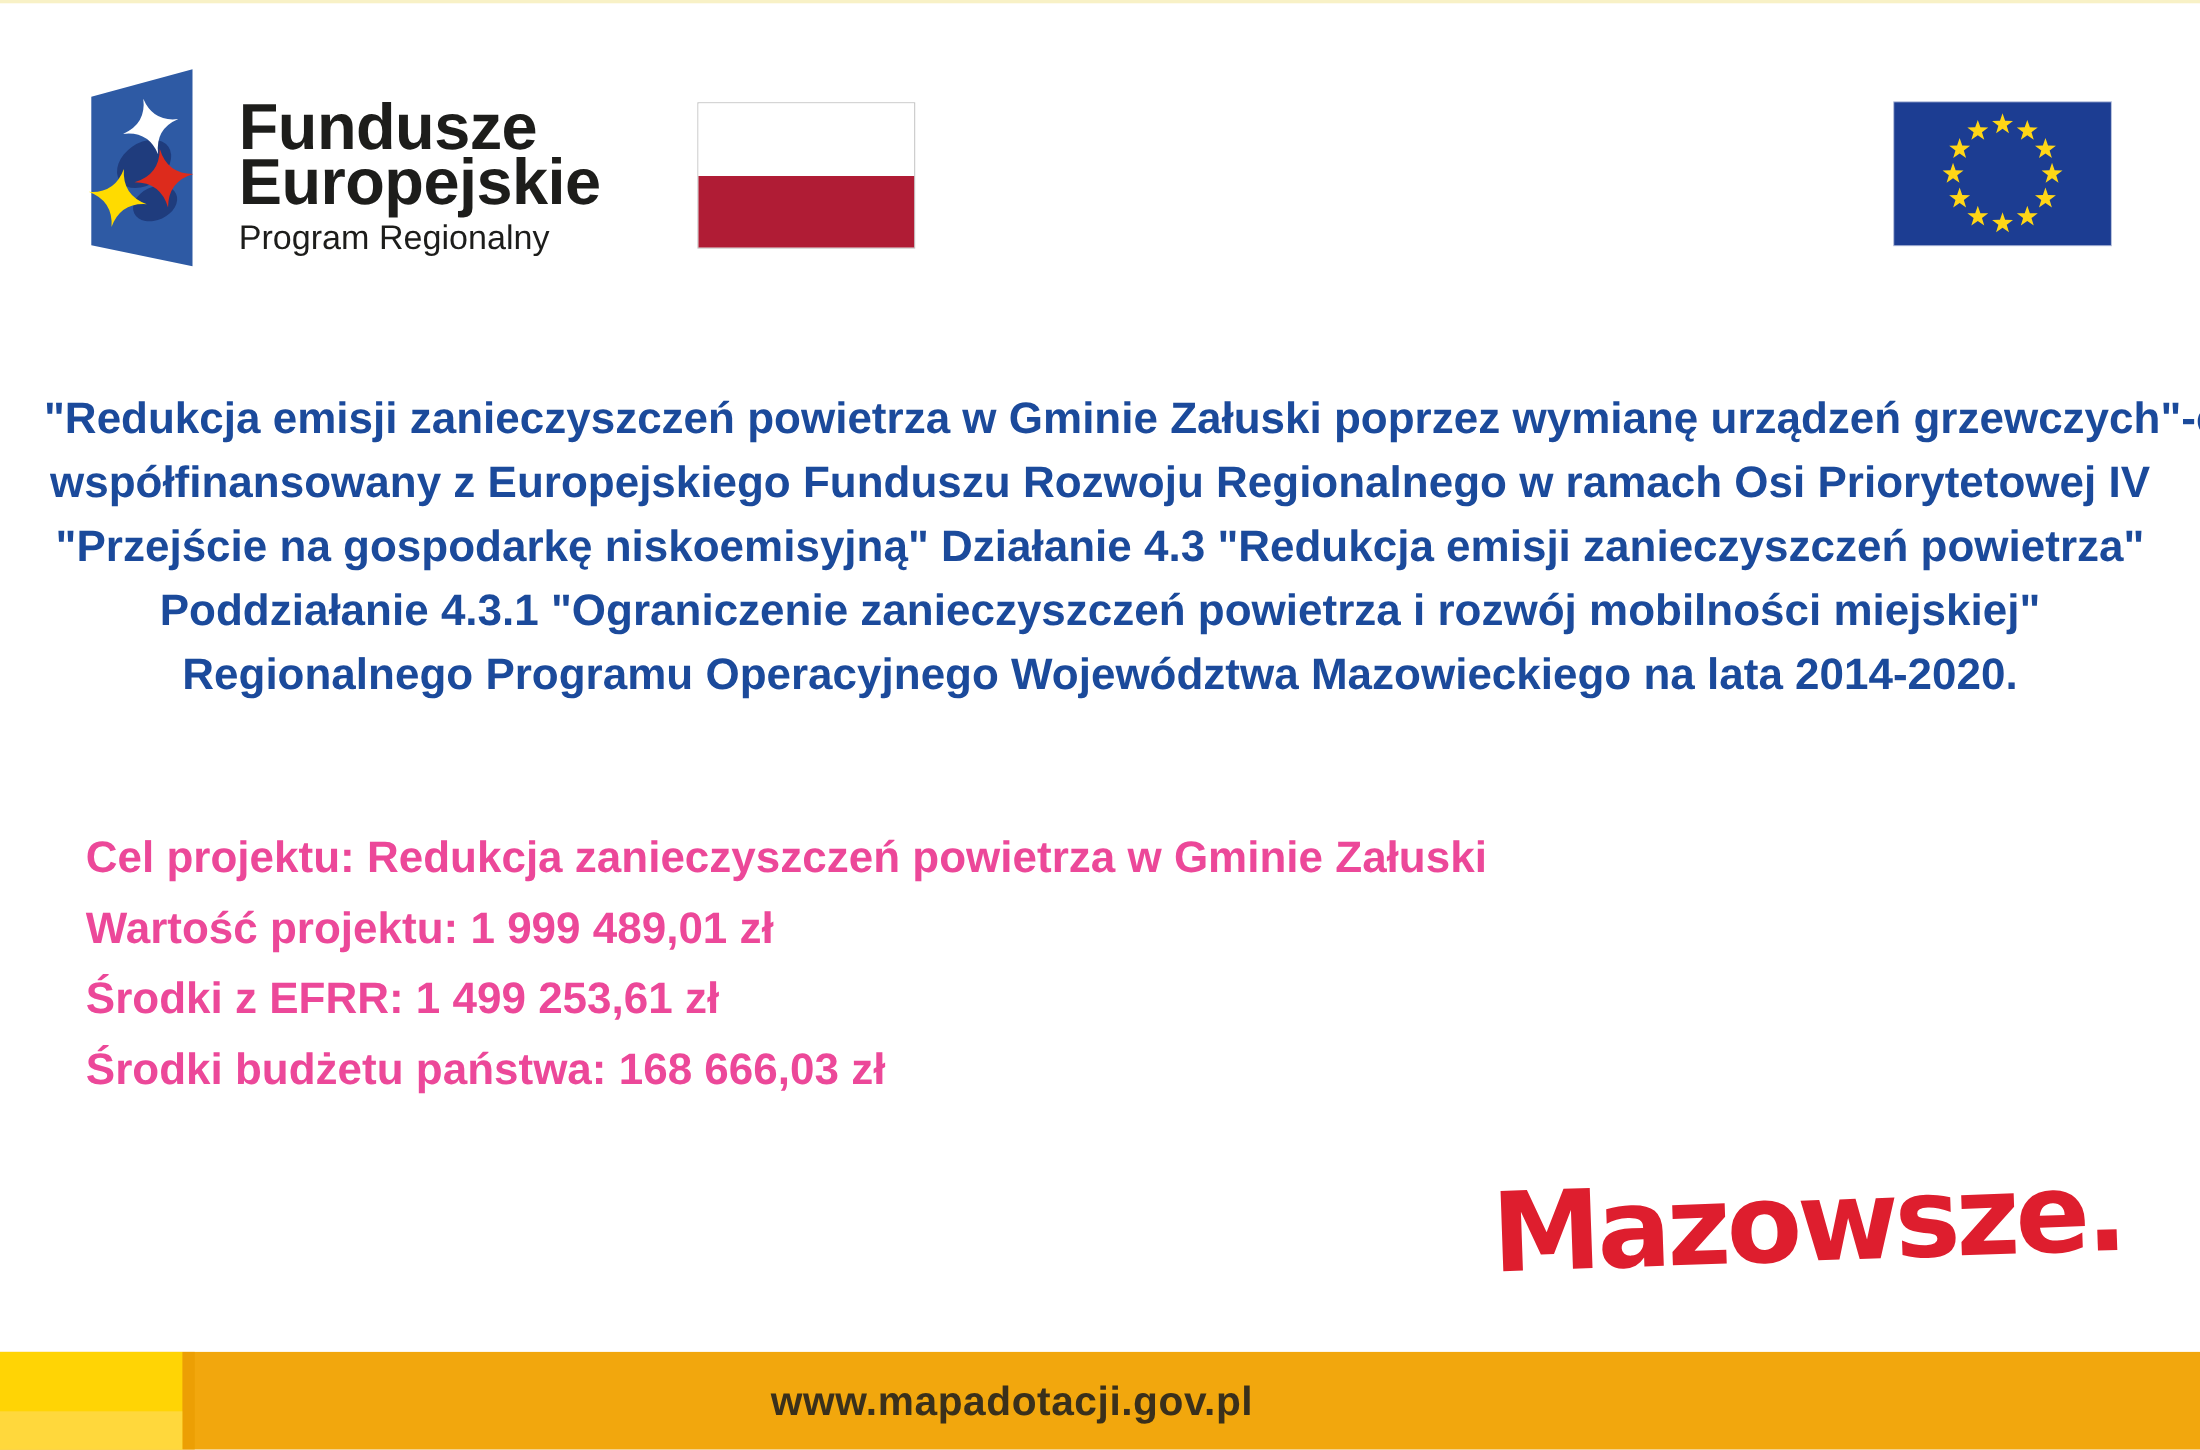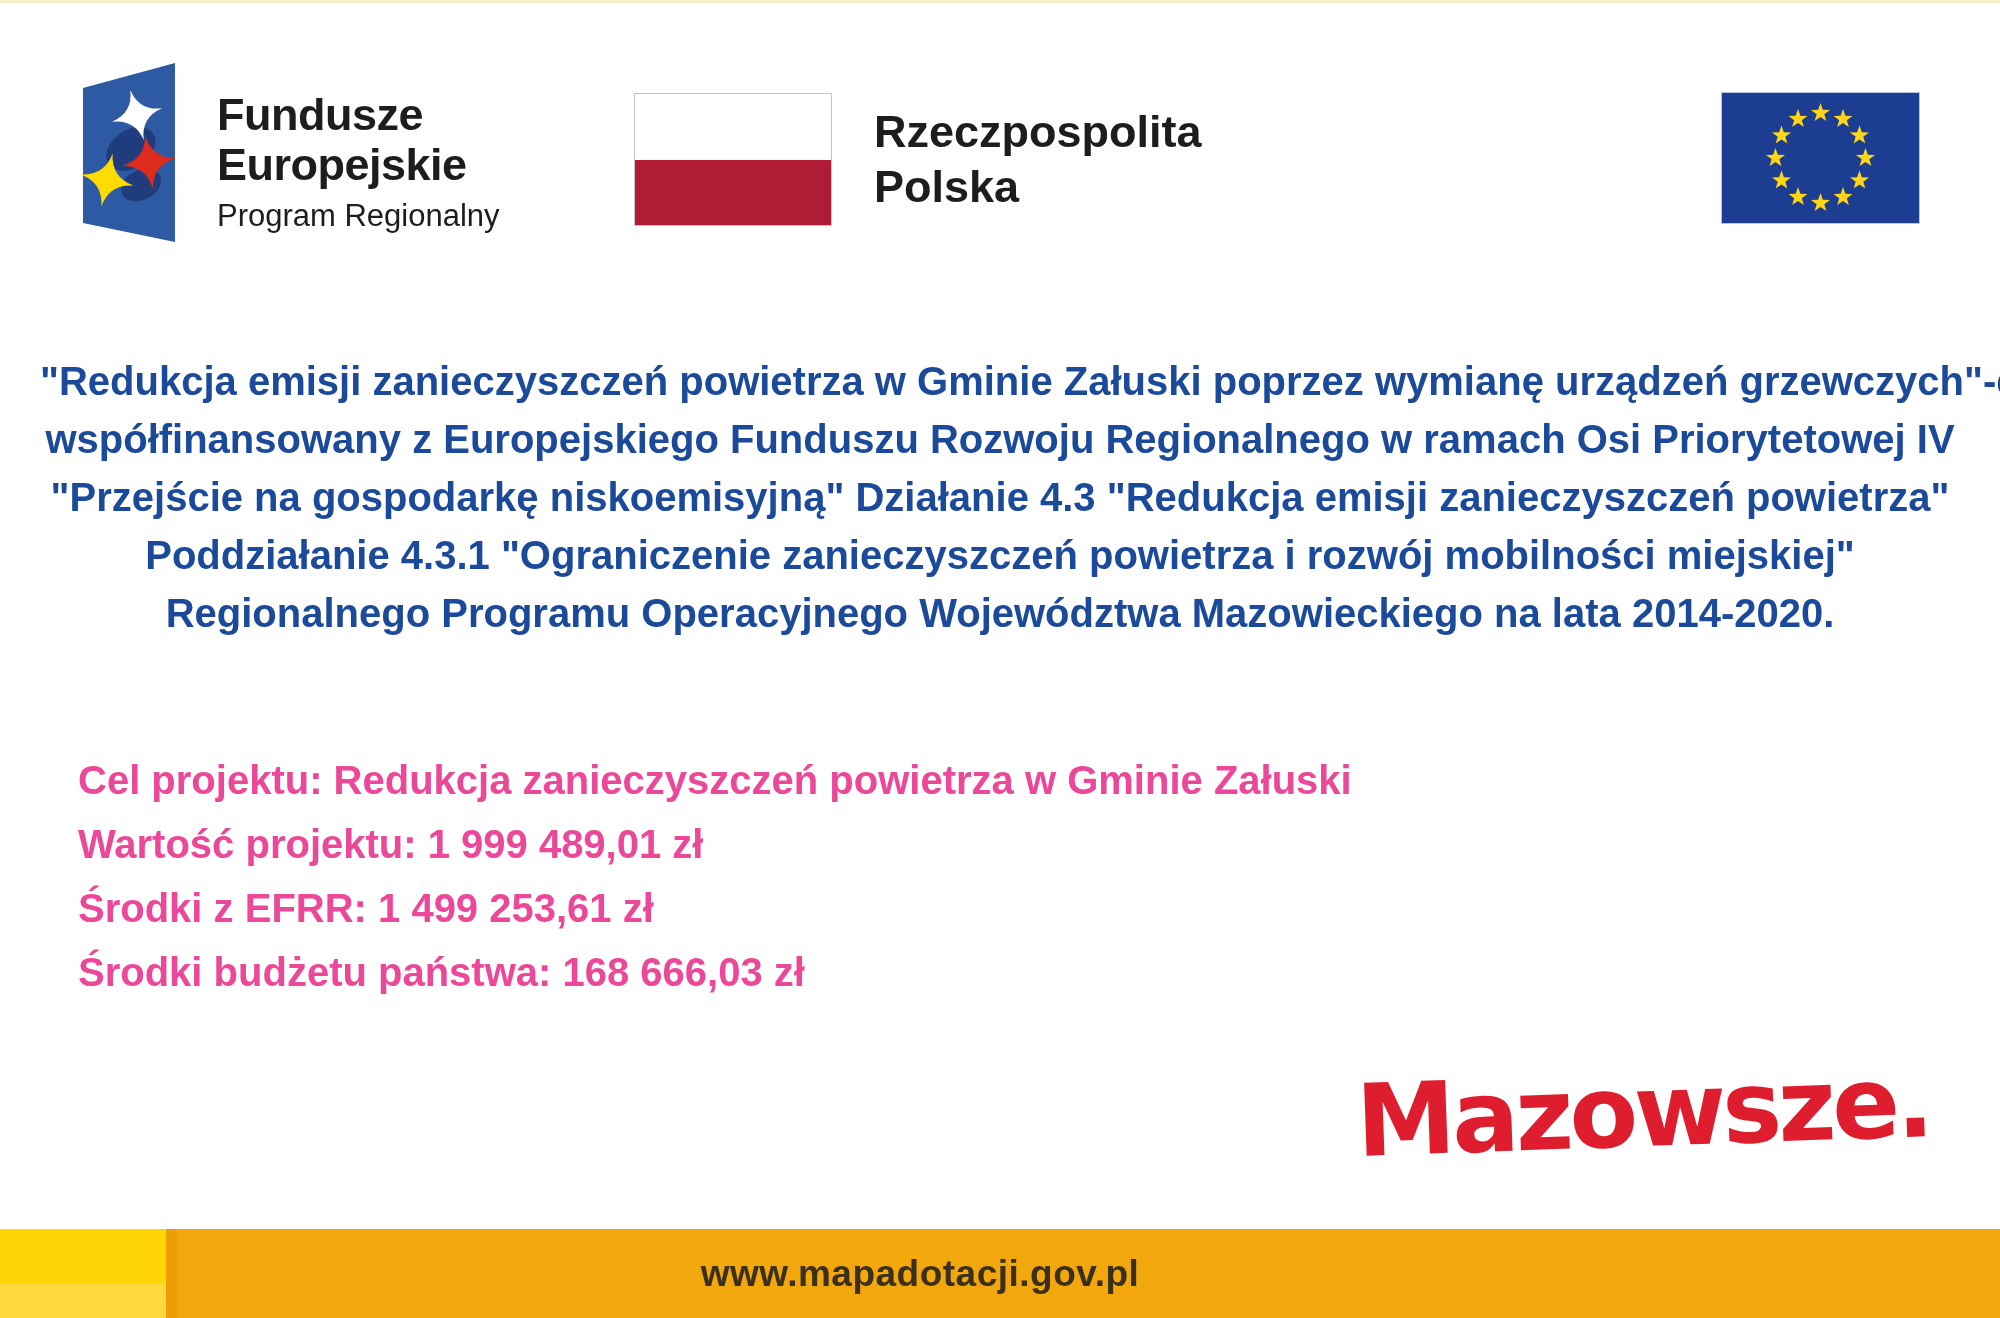--- a/index.html
+++ b/index.html
@@ -7,21 +7,21 @@
     position:relative;width:2000px;height:1318px;margin:0 auto;
     background:#ffffff;overflow:hidden;
     font-family:"Liberation Sans",sans-serif;color:#1d1d1b;
   }
   .top-edge{position:absolute;left:0;top:0;width:2000px;height:3px;background:#f8f1c6;}
 
   
   .fe-logo{position:absolute;left:83px;top:63px;width:92px;height:179px;}
   .fe-logo svg{overflow:visible;}
   .fe-text{position:absolute;left:217px;top:90px;}
-  .fe-title{font-size:45px;font-weight:bold;line-height:50px;letter-spacing:-0.5px;}
+  .fe-title{font-size:59px;font-weight:bold;line-height:50px;letter-spacing:-0.5px;}
   .fe-sub{font-size:31px;font-weight:normal;margin-top:8px;}
 
   .pl-flag{position:absolute;left:634px;top:93px;width:198px;height:133px;
     border:1px solid #c4c4c4;box-sizing:border-box;}
   .pl-flag .w{height:50%;background:#ffffff;}
   .pl-flag .r{height:50%;background:#b01c35;}
   .pl-text{position:absolute;left:874px;top:104px;font-size:45px;font-weight:bold;line-height:55px;}
 
   .eu-text{position:absolute;left:1320px;top:94px;width:363px;text-align:right;}
   .eu-title{font-size:45px;font-weight:bold;line-height:48px;}
@@ -86,24 +86,20 @@
       <div>Fundusze</div>
       <div>Europejskie</div>
     </div>
     <div class="fe-sub">Program Regionalny</div>
   </div>
 
   <div class="pl-flag">
     <div class="w"></div>
       <div class="r"></div>
   </div>
-  <div class="pl-text">
-    <div>Rzeczpospolita</div>
-    <div>Polska</div>
-  </div>
 
   <div class="eu-flag">
     <svg width="199" height="132" viewBox="0 0 199 132" aria-hidden="true">
       <defs>
         <path id="eu-star" d="M0,-10 L2.35,-3.24 L9.51,-3.09 L3.8,1.24 L5.88,8.09 L0,4 L-5.88,8.09 L-3.8,1.24 L-9.51,-3.09 L-2.35,-3.24 Z" fill="#ffd616"></path>
       </defs>
       <rect x="0.5" y="0.5" width="198" height="131" fill="#1c3d92" stroke="#b9c3de" stroke-width="1"></rect>
       <use href="#eu-star" transform="translate(99.5,21)"></use>
       <use href="#eu-star" transform="translate(122,27)"></use>
       <use href="#eu-star" transform="translate(138.5,43.5)"></use>

